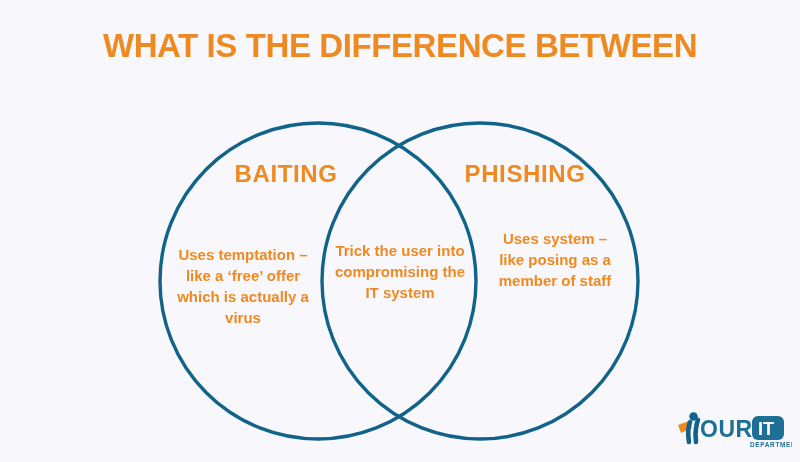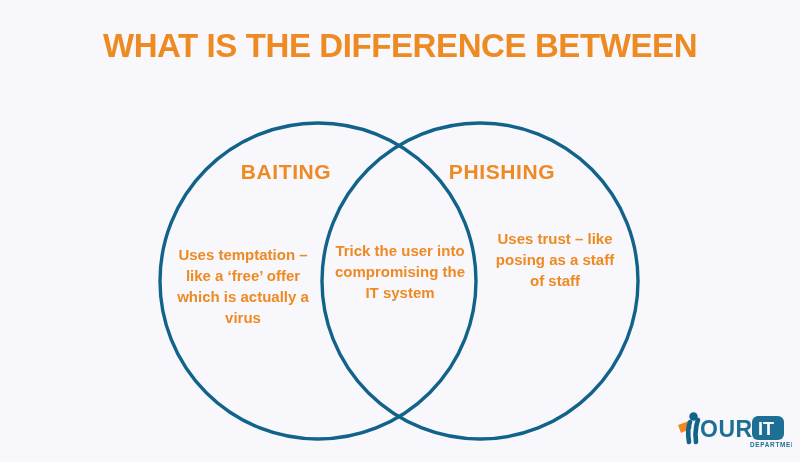--- a/index.html
+++ b/index.html
@@ -49,27 +49,27 @@
   }
   .venn svg {
     display: block;
   }
 
   
   .venn-label {
     position: absolute;
     color: #ee8a22;
     font-weight: bold;
-    font-size: 21px;
+    font-size: 24px;
     letter-spacing: 0.6px;
     text-align: center;
     white-space: nowrap;
   }
   .label-baiting  { left: 196px; top: 160px; width: 180px; }
-  .label-phishing { left: 412px; top: 160px; width: 180px; }
+  .label-phishing { left: 435px; top: 160px; width: 180px; }
 
   .venn-text {
     position: absolute;
     color: #ee8a22;
     font-weight: bold;
     font-size: 15px;
     line-height: 21px;
     text-align: center;
   }
   .text-left   { left: 168px; top: 244px; width: 150px; }
@@ -100,21 +100,21 @@
       <circle cx="318" cy="281" r="158" fill="none" stroke="#116389" stroke-width="3.4"></circle>
       <circle cx="480" cy="281" r="158" fill="none" stroke="#116389" stroke-width="3.4"></circle>
     </svg>
   </div>
 
   <div class="venn-label label-baiting">BAITING</div>
   <div class="venn-label label-phishing">PHISHING</div>
 
   <div class="venn-text text-left">Uses temptation – like a ‘free’ offer which is actually a virus</div>
   <div class="venn-text text-center">Trick the user into compromising the IT system</div>
-  <div class="venn-text text-right">Uses trust – like posing as a staff of staff</div>
+  <div class="venn-text text-right">Uses system – like posing as a member of staff</div>
 
   <div class="logo">
     <svg width="116" height="46" viewBox="0 0 116 46" xmlns="http://www.w3.org/2000/svg">
 
       <g>
         <path d="M2 17 L13 13 L16 20 L5 25 Z" fill="#ef8a22"></path>
         <circle cx="17.5" cy="8.5" r="4.2" fill="#116389"></circle>
         <path d="M14 14 C14 14 11 22 13 34" stroke="#116389" stroke-width="4.6" fill="none" stroke-linecap="round"></path>
         <path d="M22 12 C22 12 18 22 20 34" stroke="#116389" stroke-width="4.6" fill="none" stroke-linecap="round"></path>
       </g>

